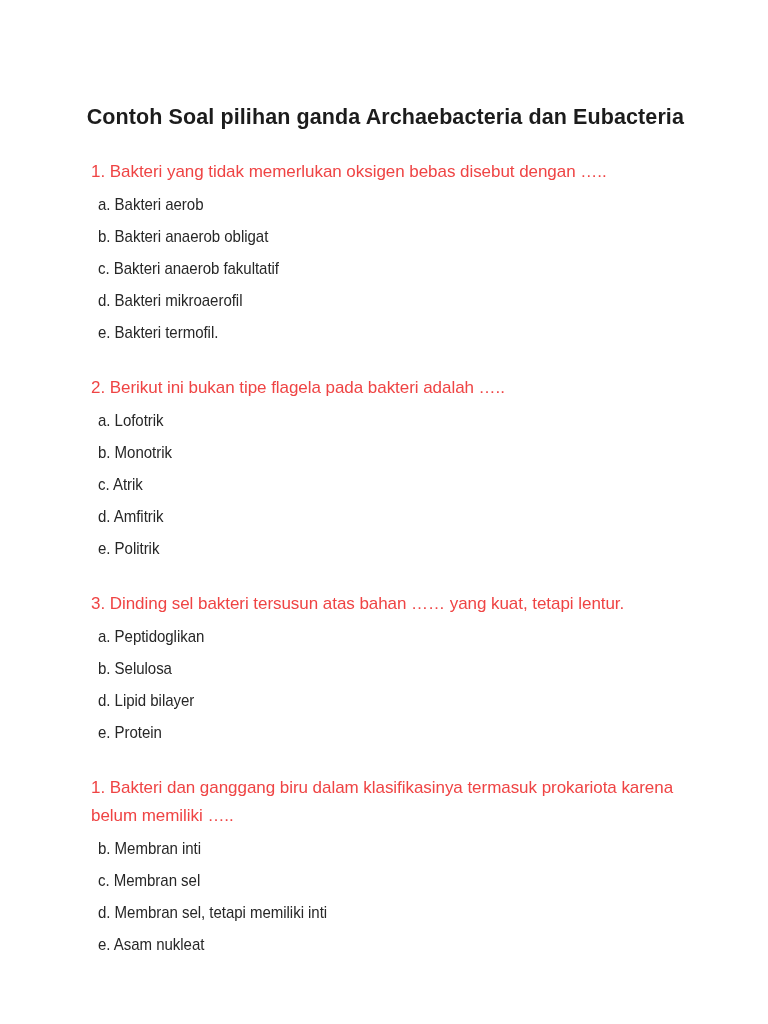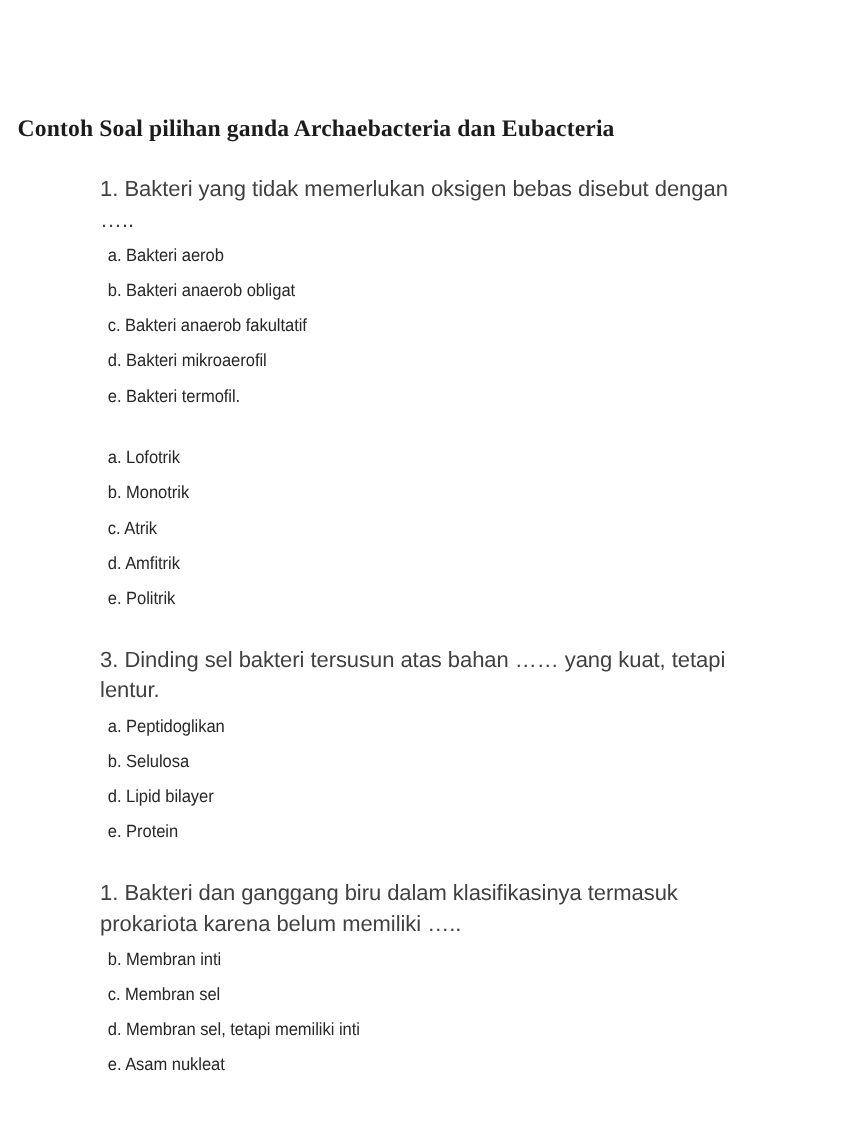--- a/index.html
+++ b/index.html
@@ -23,24 +23,24 @@
     background: #ffffff;
     box-sizing: border-box;
   }
 
   
   .doc-title {
     position: absolute;
     left: 0;
     right: 0;
     top: 89px;
-    text-align: left;
+    text-align: right;
     padding-left: 16px;   
     padding-right: 84px;
-    font-family: Liberation Serif, serif;
+    font-family: Liberation Sans, sans-serif;
     font-weight: bold;
     font-size: 21.5px;
     line-height: 28px;
     color: #1c1c1c;
     letter-spacing: 0.1px;
     white-space: nowrap;
   }
 
   
   .body-block {
@@ -58,23 +58,23 @@
     margin: 0 0 28px 0;   
     padding: 0;
   }
   .question-group:last-child {
     margin-bottom: 0;
   }
 
   .q-stem {
     margin: 0;
     padding: 0;
-    font-size: 20px;
+    font-size: 17px;
     line-height: 28px;
-    color: #404040;
+    color: #ef4444;
     width: 585px;
   }
 
   .opt-list {
     list-style: none;
     margin: 0;
     padding: 0;
   }
 
   .opt-item {
@@ -107,20 +107,21 @@
       <ul class="opt-list">
         <li class="opt-item"><span class="narrow">a. Bakteri aerob</span></li>
         <li class="opt-item"><span class="narrow">b. Bakteri anaerob obligat</span></li>
         <li class="opt-item"><span class="narrow">c. Bakteri anaerob fakultatif</span></li>
         <li class="opt-item"><span class="narrow">d. Bakteri mikroaerofil</span></li>
         <li class="opt-item"><span class="narrow">e. Bakteri termofil.</span></li>
       </ul>
     </div>
 
     <div class="question-group">
+      <p class="q-stem">2. Berikut ini bukan tipe flagela pada bakteri adalah …..</p>
       <ul class="opt-list">
         <li class="opt-item"><span class="narrow">a. Lofotrik</span></li>
         <li class="opt-item"><span class="narrow">b. Monotrik</span></li>
         <li class="opt-item"><span class="narrow">c. Atrik</span></li>
         <li class="opt-item"><span class="narrow">d. Amfitrik</span></li>
         <li class="opt-item"><span class="narrow">e. Politrik</span></li>
       </ul>
     </div>
 
     <div class="question-group">

